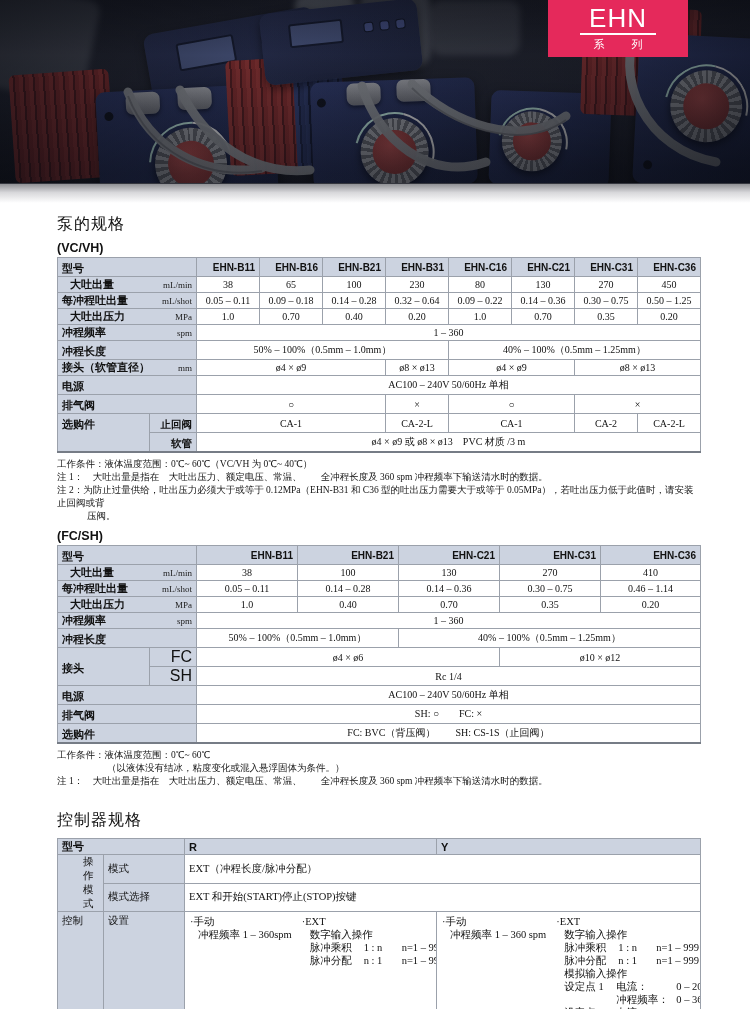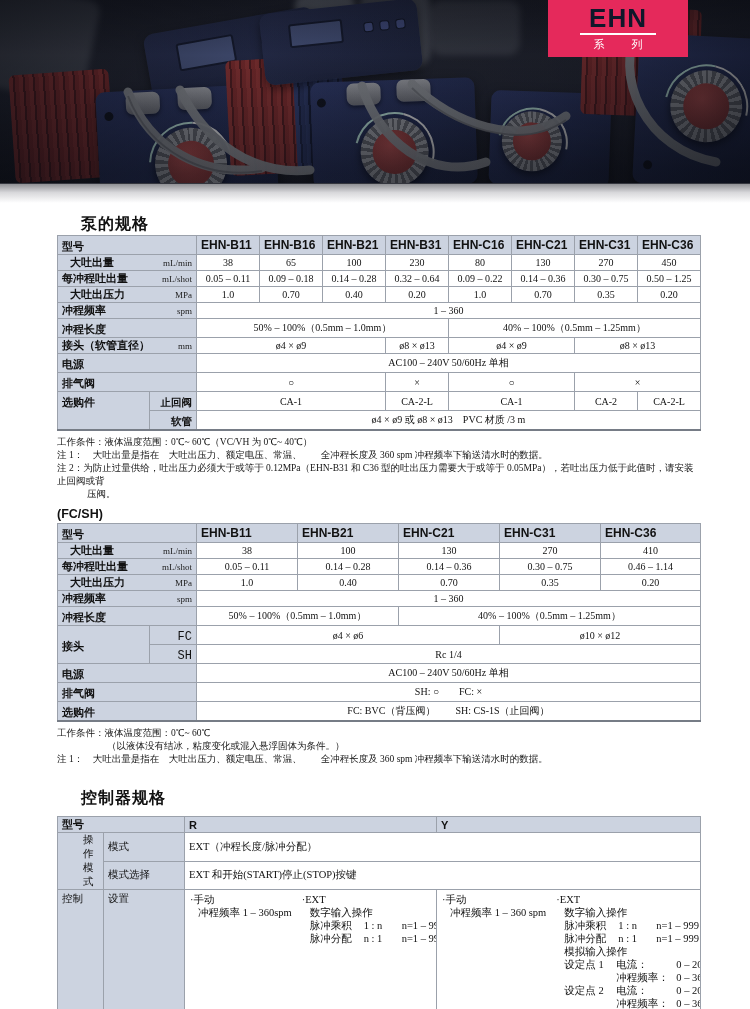--- a/index.html
+++ b/index.html
@@ -40,47 +40,47 @@
   .arc { position:absolute; border-radius:50%; border:2px solid transparent;
          border-top-color:#bfe8dd; border-right-color:#e8e8e8; }
   .screw { position:absolute; width:9px; height:9px; border-radius:50%; background:#101218; opacity:.9; }
   .cables { position:absolute; left:0; top:0; }
   .shade { position:absolute; inset:0;
            background:linear-gradient(105deg,rgba(5,7,13,.55),rgba(5,7,13,.18) 35%,rgba(5,7,13,.3) 70%,rgba(5,7,13,.55)),
                       linear-gradient(180deg,rgba(5,7,13,.35),rgba(5,7,13,0) 30%,rgba(5,7,13,.4) 95%); }
 
   .badge { position:absolute; left:548px; top:0; width:140px; height:57px;
            display:flex; flex-direction:column; align-items:center; justify-content:center; z-index:5; }
-  .badge-title { color:#0f172a; font-weight:bold; font-size:26px; line-height:26px; letter-spacing:1px; }
+  .badge-title { color:#ffffff; font-weight:normal; font-size:26px; line-height:26px; letter-spacing:1px; }
   .badge-rule { width:76px; border-top:2px solid #fff; margin:2px 0 2px; }
   .badge-sub { color:#fff; font-size:11px; letter-spacing:12px; padding-left:12px; }
 
   .fade-strip { width:750px; height:20px; border-top:1px solid #34363e;
                 background:linear-gradient(180deg,#8f9094 0%,#d8d8db 45%,#ffffff 100%); }
 
   
   .content { margin:0 50px 0 57px; width:643px; }
-  .sec-title { font-size:16px; font-weight:bold; letter-spacing:1px; margin-top:11px;margin-left:24px; }
+  .sec-title { font-size:16px; font-weight:normal; letter-spacing:1px; margin-top:11px; }
   .tbl-caption { font-size:12.5px; font-weight:bold; margin-top:6px; margin-bottom:2px; }
 
   table { border-collapse:collapse; table-layout:fixed; width:643px;
           border:1px solid #767c86; border-bottom-width:2px; }
   td, th { border:1px solid #9ba1ab; padding:0 4px; height:15px; vertical-align:middle;
            font-weight:normal; overflow:hidden; white-space:nowrap; }
   .hd { background:#ccd3e0; }
   .lab { background:#ccd3e0; text-align:left; }
   .labflex { display:flex; justify-content:space-between; align-items:baseline; }
   .cn { font-size:11px; font-weight:bold;text-align:center; }
   .ind { padding-left:8px; }
   .unit { font-family:"Liberation Serif", serif; font-size:9px; color:#222; }
-  .model { font-size:12px; font-weight:bold; text-align:left; }
+  .model { font-size:10px; font-weight:bold; text-align:right; }
   .val { font-family:"Liberation Serif", serif; font-size:10px; text-align:center; }
   .sublab { background:#ccd3e0; text-align:right; }
   .sublab .cn { font-size:10.5px; }
-  .sublab .sf { font-family:Liberation Mono, monospace; font-size:12px; }
+  .sublab .sf { font-family:Liberation Sans, sans-serif; font-size:16px; }
 
   .notes { margin-top:5px; font-family:"Liberation Serif", serif; font-size:9.5px;
            line-height:13px; color:#141414; }
   .notes .ind50 { padding-left:50px; }
   .notes .ind30 { padding-left:30px; }
 
   
   .ctl td { font-family:"Liberation Serif", serif; font-size:10.5px; text-align:left; height:15px; }
   .ctl .hd { font-family:"Liberation Sans", sans-serif; }
   .ctl .cn { font-family:"Liberation Sans", sans-serif; }
@@ -185,20 +185,21 @@
     <div class="badge-rule"></div>
     <div class="badge-sub">系 列</div>
   </div>
 </div>
 <div class="fade-strip"></div>
 
 <div class="content">
 
   <div class="sec-title">泵的规格</div>
 
+  <div class="tbl-caption">(VC/VH)</div>
   <table class="pump-tbl">
     <colgroup>
         <col style="width:92px">
         <col style="width:47px">
       <col style="width:63px">
         <col style="width:63px">
         <col style="width:63px">
         <col style="width:63px">
       <col style="width:63px">
         <col style="width:63px">

